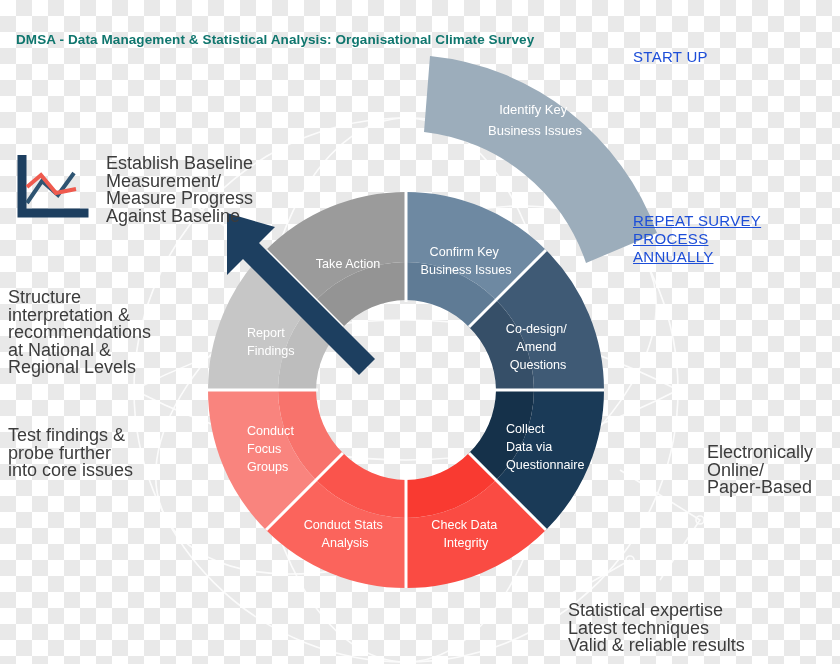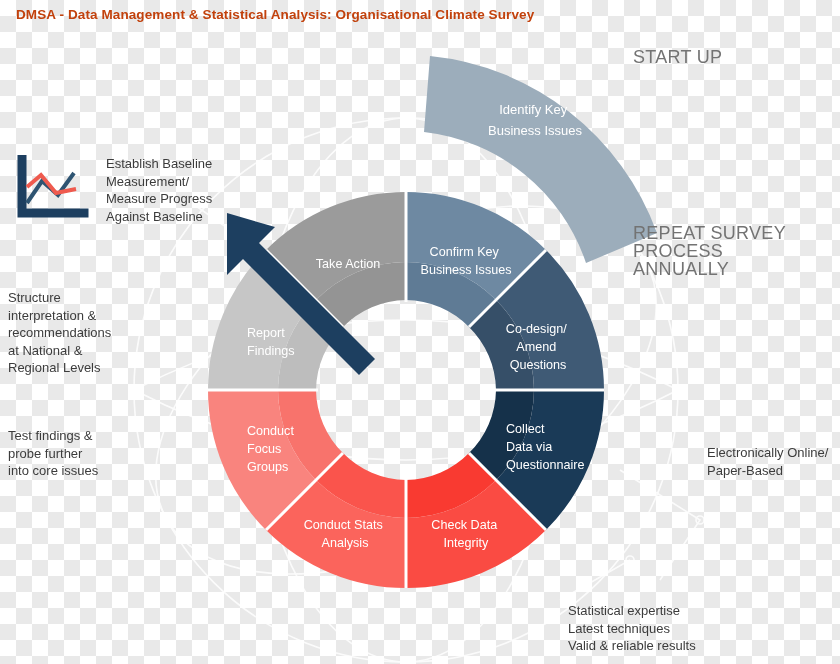--- a/index.html
+++ b/index.html
@@ -32,38 +32,38 @@
     left: 16px;
     top: 7px;
     font-size: 13.5px;
     font-weight: 600;
     letter-spacing: 0.1px;
     white-space: nowrap;
   }
 
   .note {
     position: absolute;
-    font-size: 13px;
+    font-size: 18px;
     line-height: 17.5px;
     color: #3c3c3c;
     white-space: pre-line;
   }
   .note.caps {
-    font-size: 18px;
+    font-size: 15px;
     line-height: 18px;
     letter-spacing: 0.3px;
-    color: #737373;
+    color: #1d4ed8;
   }
 
   .n-establish   { left: 106px; top: 155px; }
   .n-structure   { left: 8px;   top: 289px; }
   .n-test        { left: 8px;   top: 427px; }
   .n-results     { left: 98px;  top: 602px; }
   .n-startup     { left: 633px; top: 48px;  }
-  .n-repeat      { left: 633px; top: 224px; }
+  .n-repeat      { left: 633px; top: 212px; text-decoration: underline; }
   .n-electronic  { left: 707px; top: 444px; }
   .n-statistical { left: 568px; top: 602px; }
 
   svg.wheel {
     position: absolute;
     left: 0; top: 0;
     width: 840px;
     height: 664px;
     overflow: visible;
   }
@@ -233,21 +233,21 @@
                Z"></path>
     </g>
   </svg>
 
   <svg class="icon-chart" viewBox="0 0 78 68">
     <path d="M 8 4 L 8 58 L 70 58" stroke="#1d3f60" stroke-width="9" fill="none" stroke-linecap="square" stroke-linejoin="miter"></path>
     <path d="M 13 48 L 28 26 L 44 40 L 60 18" stroke="#2e5472" stroke-width="4" fill="none"></path>
     <path d="M 13 32 L 27 20 L 42 38 L 62 34" stroke="#ef5a4e" stroke-width="4" fill="none"></path>
   </svg>
 
-  <div class="title" style="color: #c2410c;">DMSA - Data Management &amp; Statistical Analysis: Organisational Climate Survey</div>
+  <div class="title" style="color: #0f766e; margin-top: 25px;">DMSA - Data Management &amp; Statistical Analysis: Organisational Climate Survey</div>
 
   <div class="note n-establish">Establish Baseline
 Measurement/
 Measure Progress
 Against Baseline</div>
   <div class="note n-test">Test findings &amp;
 probe further
 into core issues</div>
   <div class="note n-structure">Structure
 interpretation &amp;

